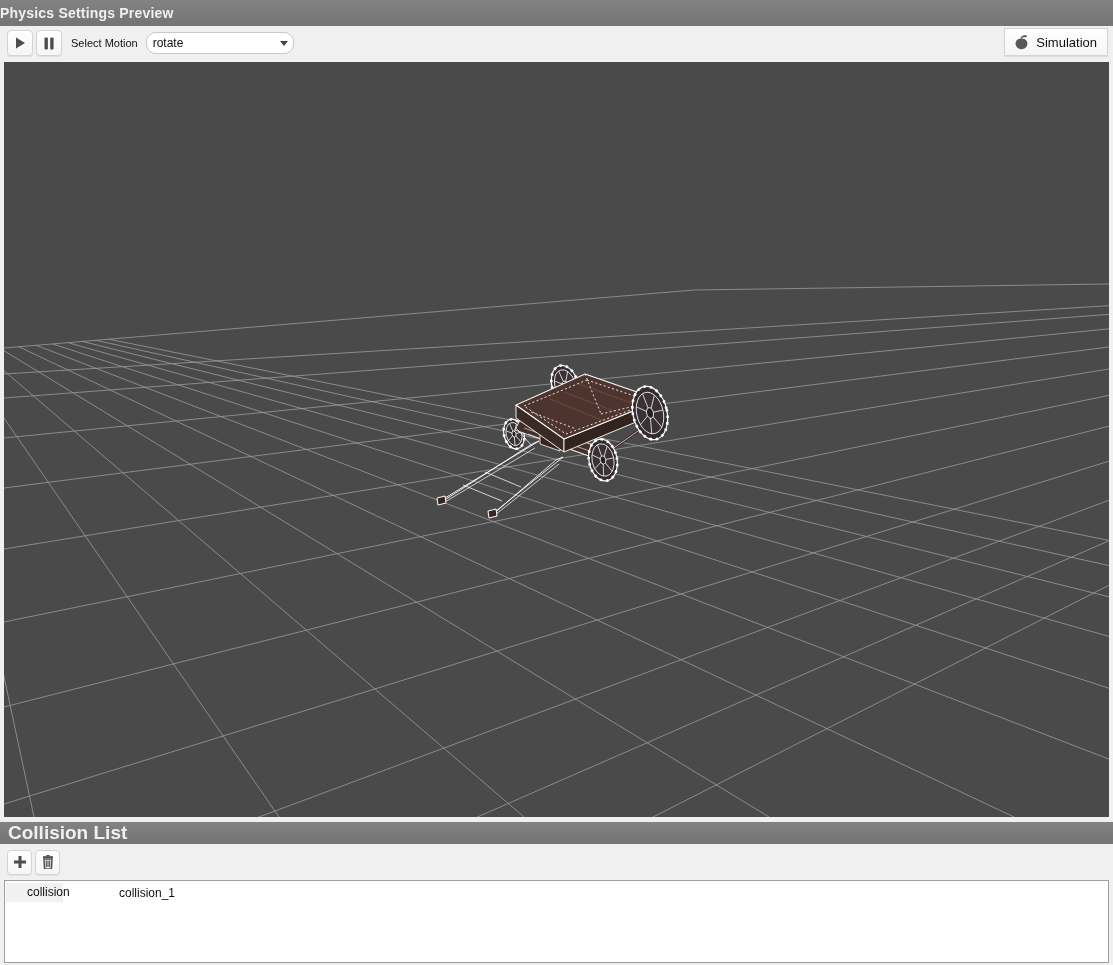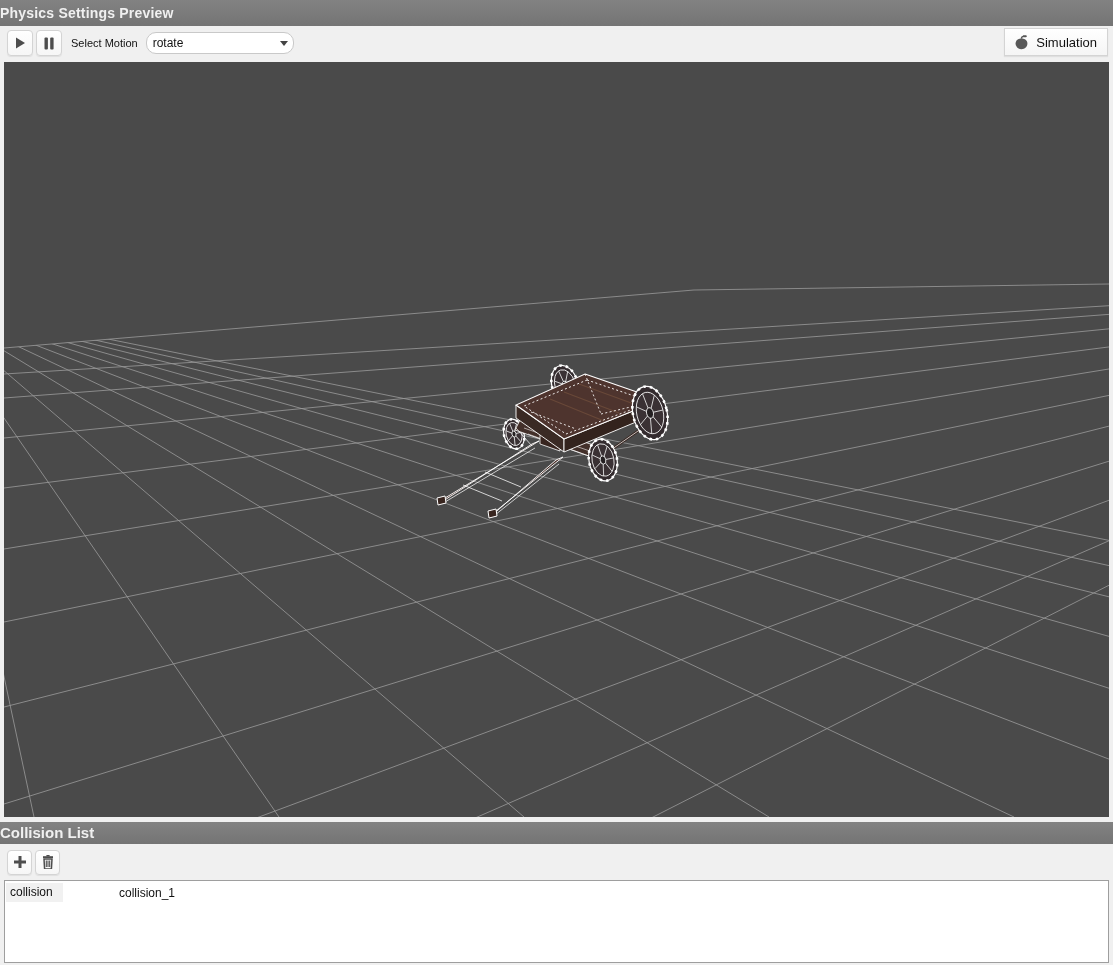--- a/index.html
+++ b/index.html
@@ -74,23 +74,23 @@
     width:1105px;height:755px;
     background:#4a4a4a;
     position:relative;
   }
   #scene{display:block;}
   .panelbar{
     margin-top:5px;
     height:22px;
     background:linear-gradient(#828282,#747474);
     color:#f0f0f0;
-    font-size:15px;font-weight:bold;
+    font-size:19px;font-weight:bold;
     line-height:22px;
-    padding-left:0;
+    padding-left:8px;
   }
   .ctoolbar{
     height:36px;
     display:flex;align-items:center;
     padding:0 4px;
   }
   .small-btn{
     width:25px;height:25px;
     background:linear-gradient(#ffffff,#f6f6f6);
     border:1px solid #d4d4d4;
@@ -110,21 +110,21 @@
   }
   .list-row{
     height:21px;
     display:flex;align-items:center;
   }
   .row-header{
     width:57px;height:19px;
     background:#f1f1f1;
     font-size:12px;
     line-height:19px;
-    padding-left:4px;
+    padding-left:21px;
     box-sizing:border-box;
   }
   .row-cell{
     font-size:12px;
     margin-left:56px;
   }
 </style>
 </head>
 <body>
 

